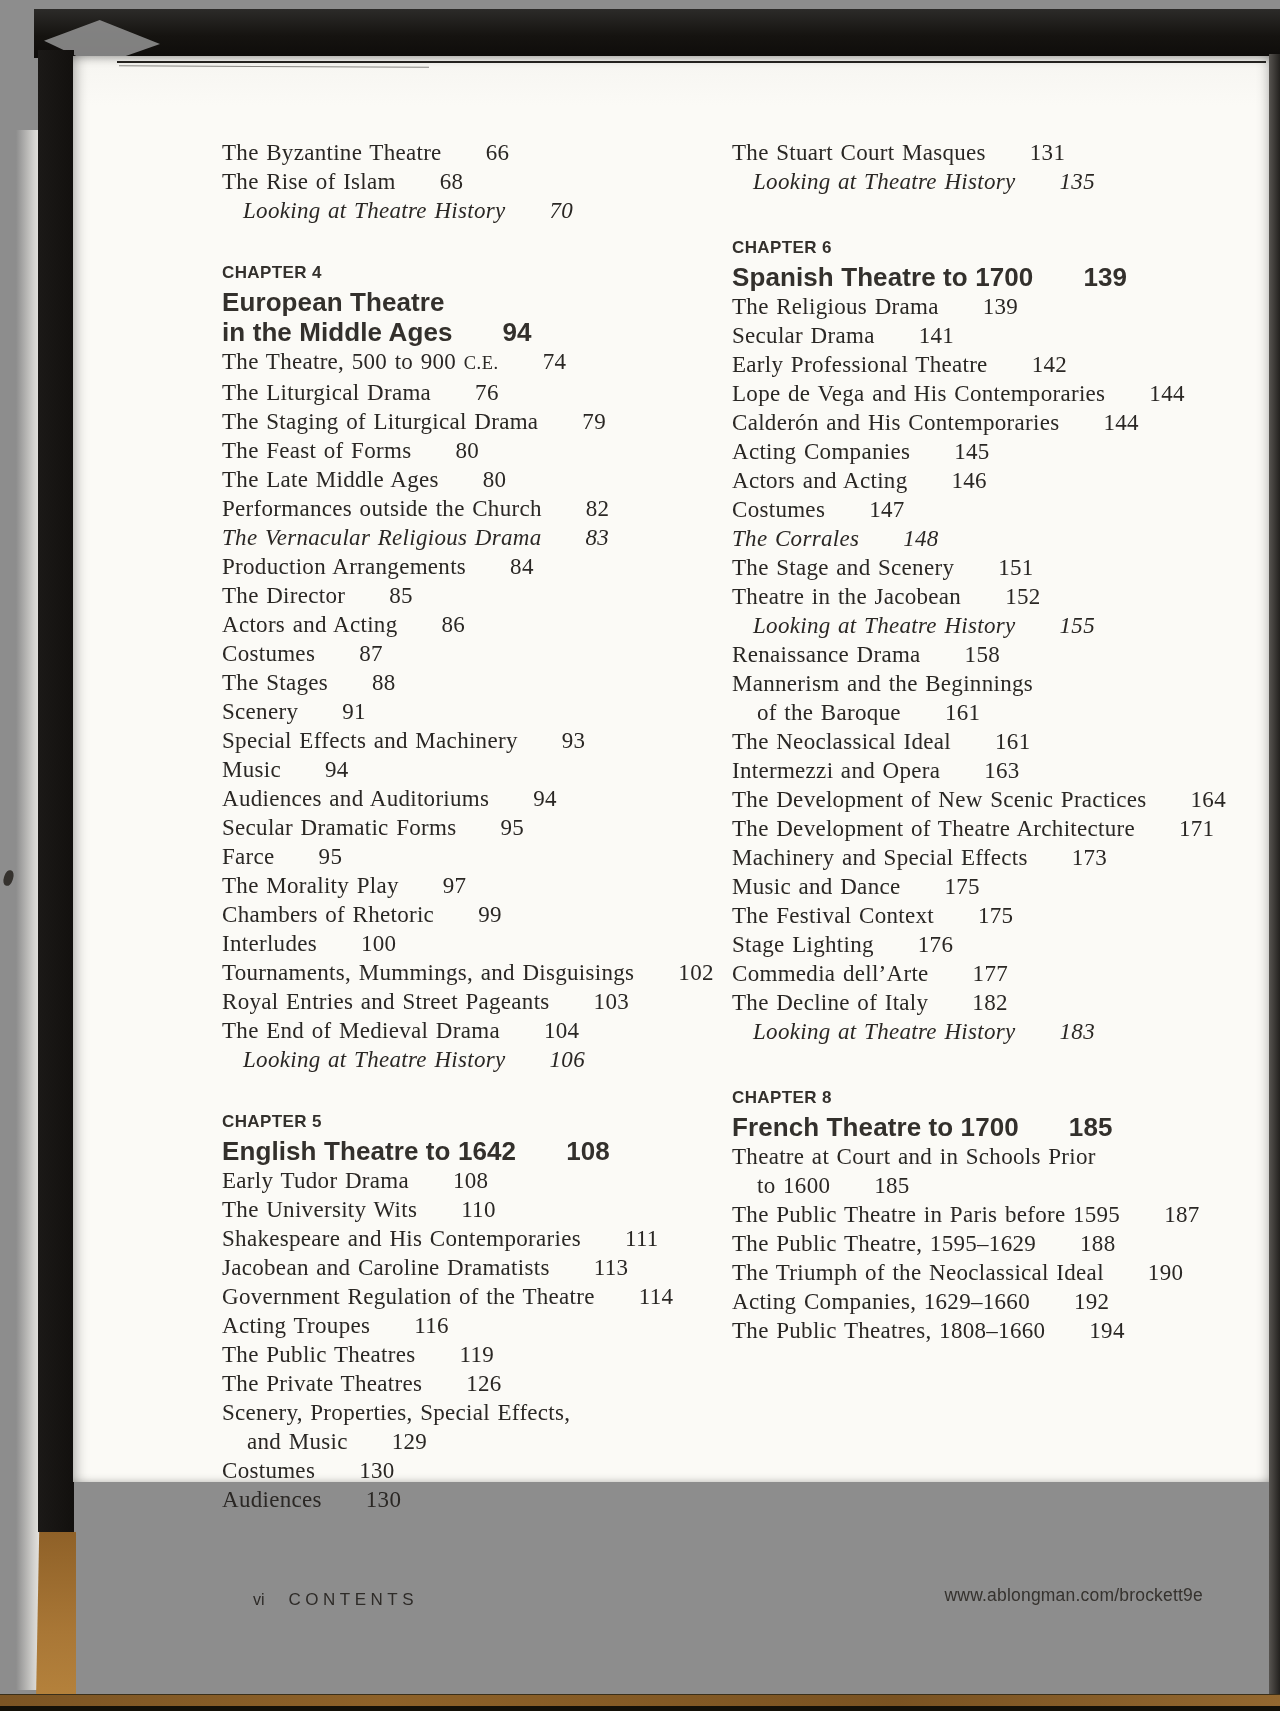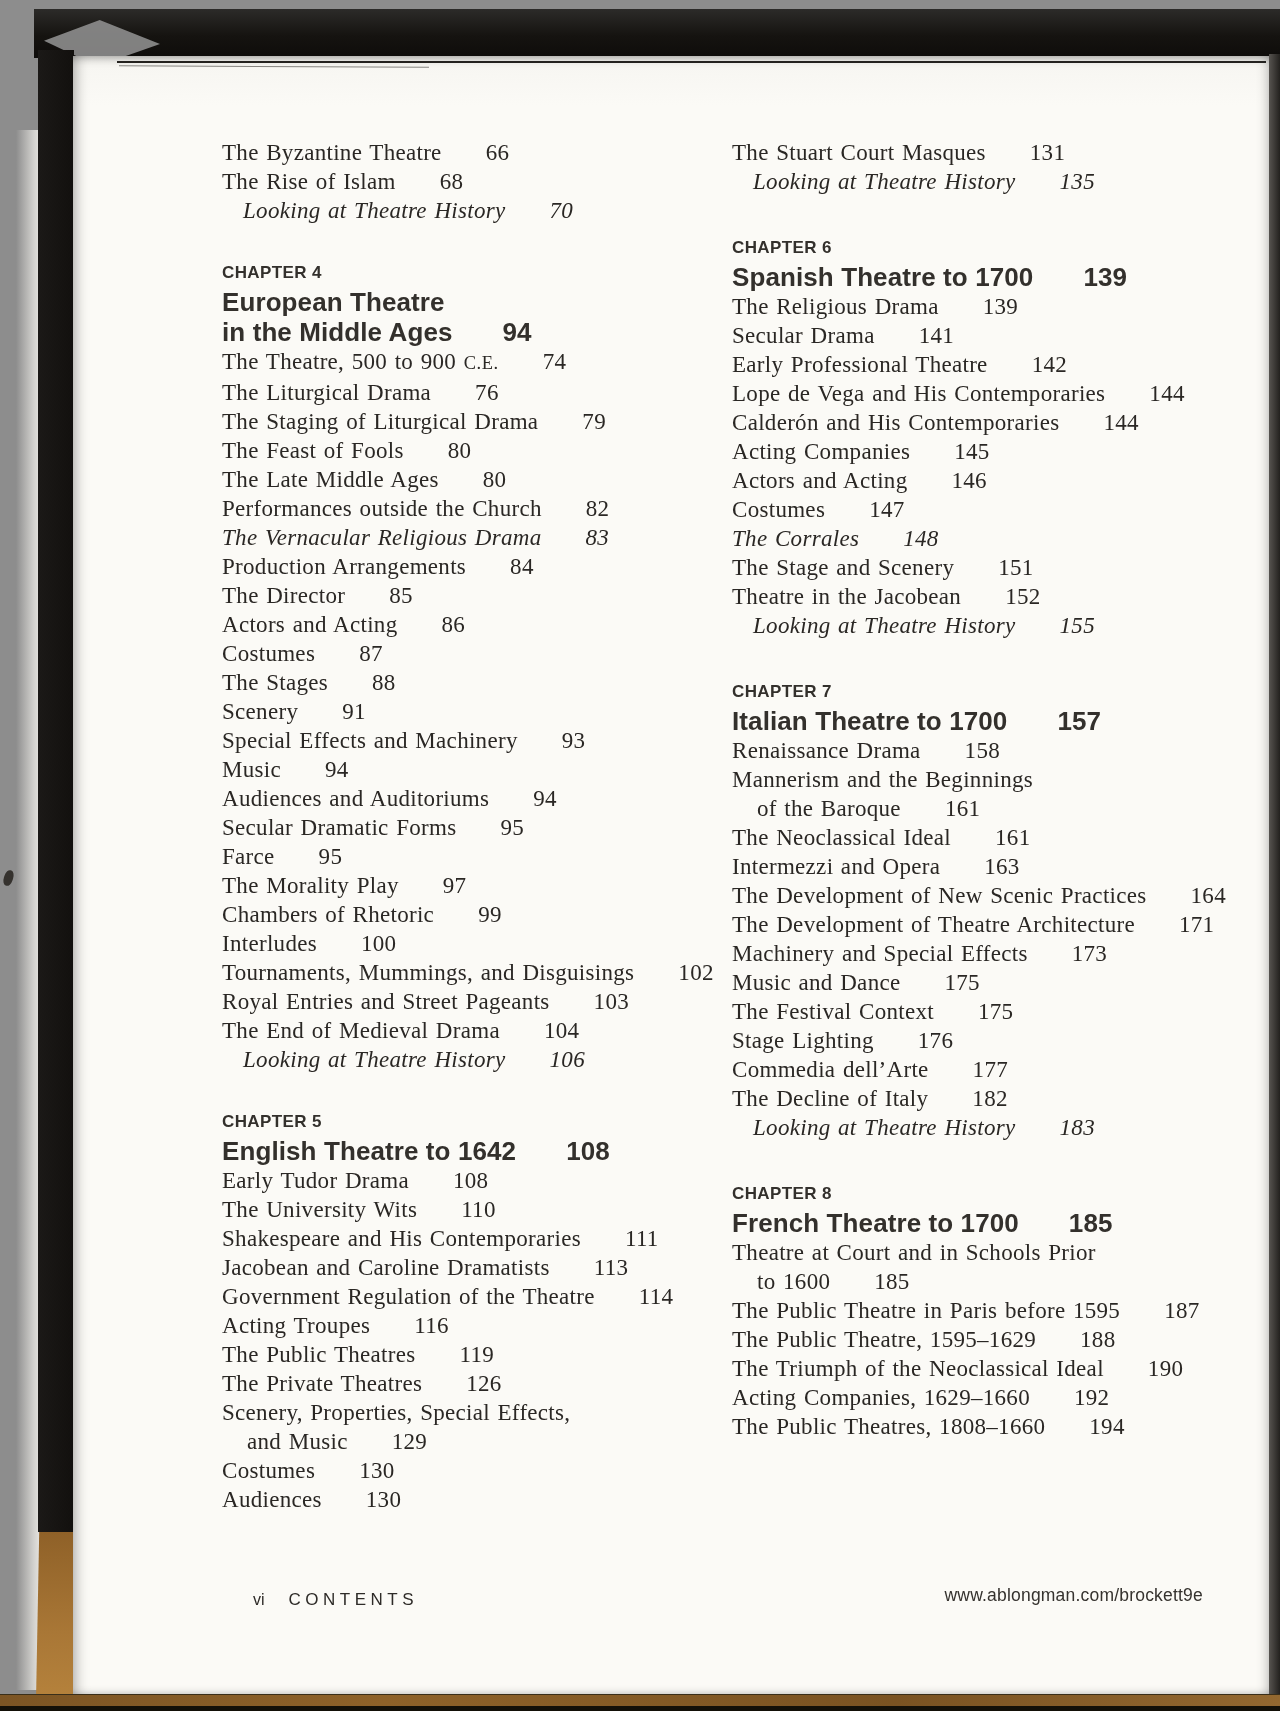--- a/index.html
+++ b/index.html
@@ -21,21 +21,21 @@
   .right-edge{position:absolute;right:0;top:54px;width:11px;height:1646px;
     background:linear-gradient(90deg,#575450,#23211e);}
   .bottom-brown{position:absolute;left:0;top:1694px;width:1280px;height:11px;
     background:linear-gradient(90deg,#7c5524,#8e6229 30%,#7a5322 70%,#936830);
     border-top:1px solid #3a2f1a;}
   .bottom-black{position:absolute;left:0;top:1706px;width:1280px;height:5px;background:#131008;}
   .speck{position:absolute;left:4px;top:870px;width:9px;height:16px;background:#35322e;
     border-radius:45%;transform:rotate(18deg);}
 
   
-  .page{position:absolute;left:73px;top:56px;width:1196px;height:1638px;
+  .page{position:absolute;left:73px;top:56px;width:1196px;height:1426px;
     background:linear-gradient(180deg,#f6f5f1 0,var(--paper,#fbfaf6) 50px,var(--paper,#fbfaf6));
     box-shadow:inset 10px 0 14px -8px rgba(0,0,0,.35),
                inset 0 10px 10px -8px rgba(0,0,0,.30),
                inset -9px 0 12px -8px rgba(0,0,0,.28),
                inset 0 -8px 10px -8px rgba(0,0,0,.18);}
   .page-top-line{position:absolute;left:44px;top:5px;right:3px;height:2px;background:#24221f;}
   .page-top-line2{position:absolute;left:46px;top:10px;width:310px;height:1px;
     background:rgba(42,40,37,.55);transform:rotate(.3deg);}
 
   
@@ -93,21 +93,21 @@
           <div class="chapter-label">CHAPTER 4</div>
           <div class="chapter-title">
             <span class="ct-line">European Theatre</span>
             <span class="ct-line">in the Middle Ages<span class="ct-num">94</span></span>
           </div>
         </div>
         <div class="entries">
           <div class="entry"><span class="t">The Theatre, 500 to 900 <span class="sc">C.E.</span></span><span class="n">74</span></div>
           <div class="entry"><span class="t">The Liturgical Drama</span><span class="n">76</span></div>
           <div class="entry"><span class="t">The Staging of Liturgical Drama</span><span class="n">79</span></div>
-          <div class="entry"><span class="t">The Feast of Fools</span><span class="n">80</span></div>
+          <div class="entry"><span class="t">The Feast of Forms</span><span class="n">80</span></div>
           <div class="entry"><span class="t">The Late Middle Ages</span><span class="n">80</span></div>
           <div class="entry"><span class="t">Performances outside the Church</span><span class="n">82</span></div>
           <div class="entry italic"><span class="t">The Vernacular Religious Drama</span><span class="n">83</span></div>
           <div class="entry"><span class="t">Production Arrangements</span><span class="n">84</span></div>
           <div class="entry"><span class="t">The Director</span><span class="n">85</span></div>
           <div class="entry"><span class="t">Actors and Acting</span><span class="n">86</span></div>
           <div class="entry"><span class="t">Costumes</span><span class="n">87</span></div>
           <div class="entry"><span class="t">The Stages</span><span class="n">88</span></div>
           <div class="entry"><span class="t">Scenery</span><span class="n">91</span></div>
           <div class="entry"><span class="t">Special Effects and Machinery</span><span class="n">93</span></div>
@@ -161,26 +161,20 @@
           <div class="entry"><span class="t">Lope de Vega and His Contemporaries</span><span class="n">144</span></div>
           <div class="entry"><span class="t">Calderón and His Contemporaries</span><span class="n">144</span></div>
           <div class="entry"><span class="t">Acting Companies</span><span class="n">145</span></div>
           <div class="entry"><span class="t">Actors and Acting</span><span class="n">146</span></div>
           <div class="entry"><span class="t">Costumes</span><span class="n">147</span></div>
           <div class="entry italic"><span class="t">The Corrales</span><span class="n">148</span></div>
           <div class="entry"><span class="t">The Stage and Scenery</span><span class="n">151</span></div>
           <div class="entry"><span class="t">Theatre in the Jacobean</span><span class="n">152</span></div>
           <div class="entry italic indent"><span class="t">Looking at Theatre History</span><span class="n">155</span></div>
         </div>
-        <div class="chapter">
-          <div class="chapter-label">CHAPTER 7</div>
-          <div class="chapter-title">
-            <span class="ct-line">Italian Theatre to 1700<span class="ct-num">157</span></span>
-          </div>
-        </div>
         <div class="entries">
           <div class="entry"><span class="t">Renaissance Drama</span><span class="n">158</span></div>
           <div class="entry"><span class="t">Mannerism and the Beginnings</span><span class="t2"><span>of the Baroque</span><span class="n">161</span></span></div>
           <div class="entry"><span class="t">The Neoclassical Ideal</span><span class="n">161</span></div>
           <div class="entry"><span class="t">Intermezzi and Opera</span><span class="n">163</span></div>
           <div class="entry"><span class="t">The Development of New Scenic Practices</span><span class="n">164</span></div>
           <div class="entry"><span class="t">The Development of Theatre Architecture</span><span class="n">171</span></div>
           <div class="entry"><span class="t">Machinery and Special Effects</span><span class="n">173</span></div>
           <div class="entry"><span class="t">Music and Dance</span><span class="n">175</span></div>
           <div class="entry"><span class="t">The Festival Context</span><span class="n">175</span></div>

